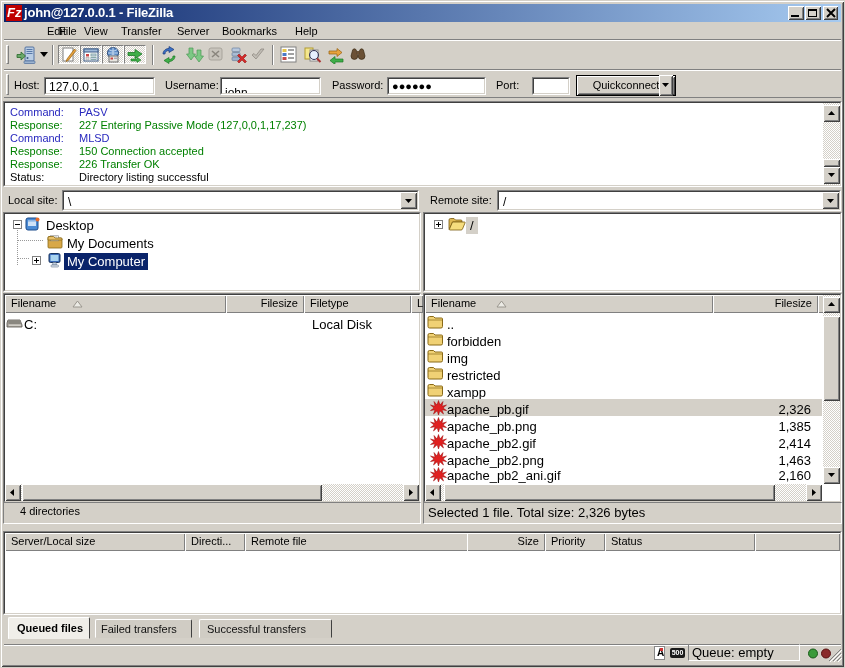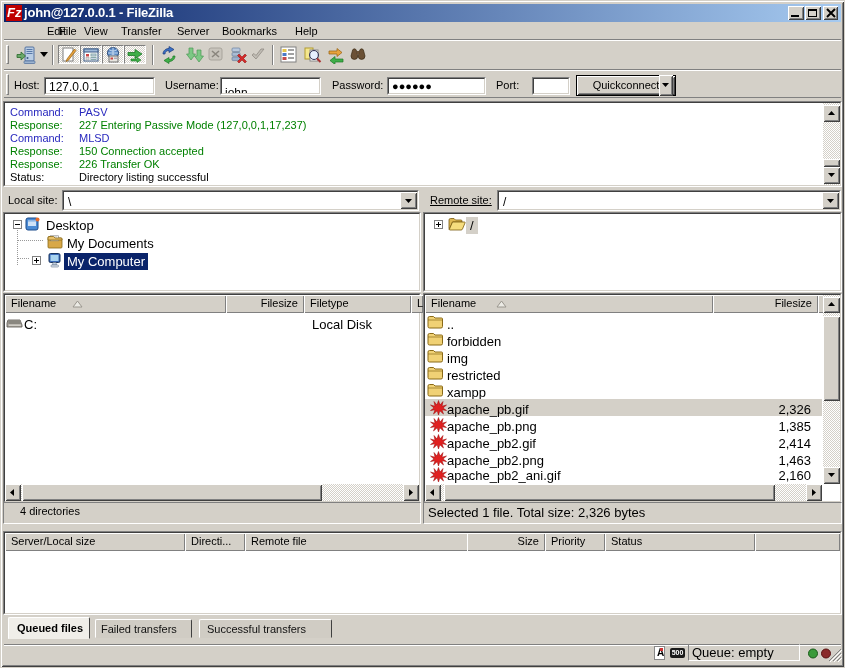--- a/index.html
+++ b/index.html
@@ -224,21 +224,21 @@
 <div class="abs" id="comborow" style="left:0; top:190px; width:845px; height:22px;">
   <span class="abs" style="left:8px; top:4px;">Local site:</span>
   <div class="abs field" style="left:62px; top:0px; width:357px; height:21px;">
       <div class="in2" style="padding-left:4px; padding-top:3px;">\</div>
     <div class="abs btn" style="right:1px; top:1px; width:17px; height:17px;">
         <svg class="abs" style="left:5px; top:7px;" width="8" height="5">
           <path d="M0 0 L7 0 L3.5 4 Z" fill="#000"></path>
         </svg>
       </div>
   </div>
-  <span class="abs" style="left:430px; top:4px;text-decoration:underline;">Remote site:</span>
+  <span class="abs" style="left:430px; top:4px;">Remote site:</span>
   <div class="abs field" style="left:497px; top:0px; width:344px; height:21px;">
       <div class="in2" style="padding-left:4px; padding-top:3px;">/</div>
     <div class="abs btn" style="right:1px; top:1px; width:17px; height:17px;">
         <svg class="abs" style="left:5px; top:7px;" width="8" height="5">
           <path d="M0 0 L7 0 L3.5 4 Z" fill="#000"></path>
         </svg>
       </div>
   </div>
 </div>
 

